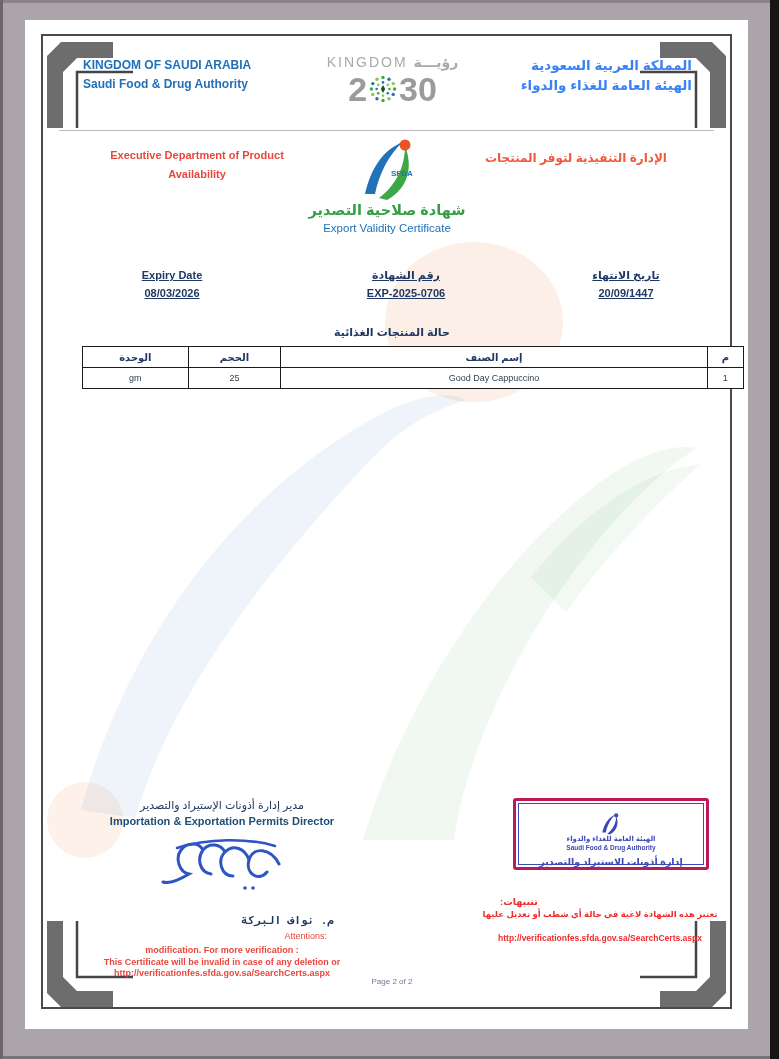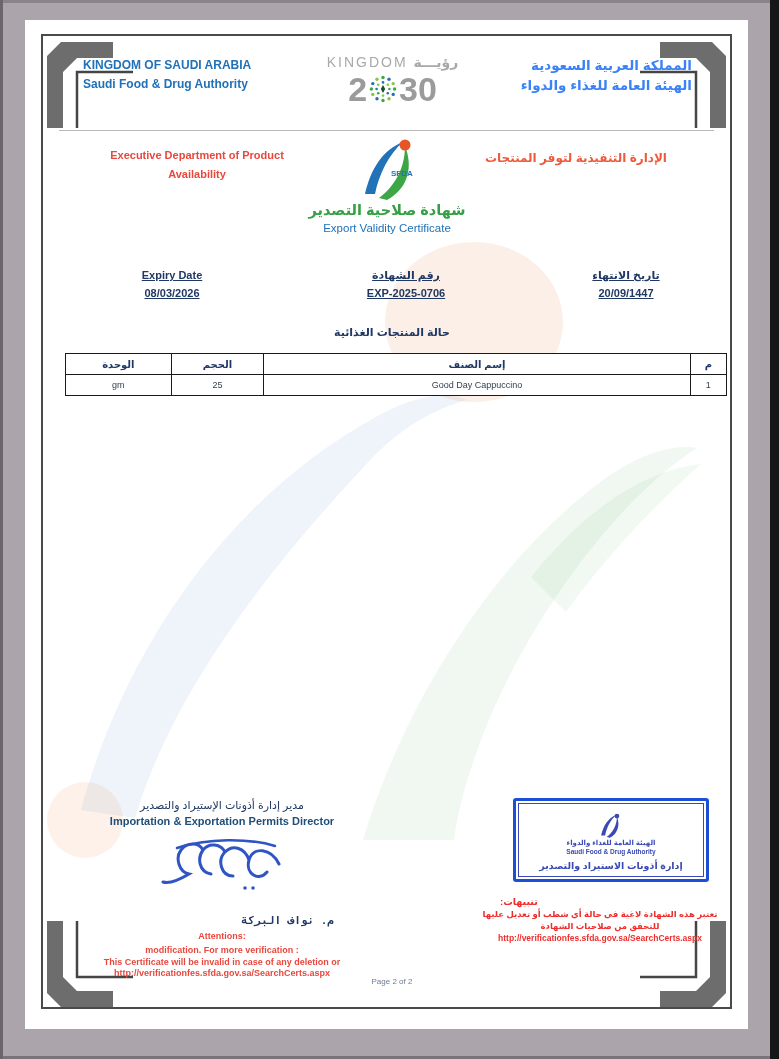--- a/index.html
+++ b/index.html
@@ -30,32 +30,32 @@
   .dept-right{right:52px;top:131px;width:240px;text-align:center;color:#ef5a3c;font-weight:bold;font-size:12px;direction:rtl;}
   .sfda-logo{left:322px;top:118px;width:86px;height:64px;}
   .cert-ar{left:262px;top:182px;width:200px;text-align:center;color:#35A043;font-weight:bold;font-size:14.5px;direction:rtl;}
   .cert-en{left:262px;top:202px;width:200px;text-align:center;color:#2071B8;font-weight:normal;font-size:11.5px;}
   .meta{width:170px;text-align:center;color:#1F3864;font-weight:bold;font-size:11px;line-height:1.65;text-decoration:underline;}
   .meta .ar{direction:rtl;}
   .m1{left:62px;top:246px;}
   .m2{left:296px;top:246px;}
   .m3{left:516px;top:246px;}
   .tbl-caption{left:262px;top:306px;width:210px;text-align:center;color:#1F3864;font-size:11px;font-weight:600;direction:rtl;}
-  table.products{position:absolute;left:40px;top:326px;width:662px;border-collapse:collapse;table-layout:fixed;background:#fff;margin-top:7px;}
+  table.products{position:absolute;left:57px;top:326px;width:662px;border-collapse:collapse;table-layout:fixed;background:#fff;}
   table.products th,table.products td{border:1.6px solid #1a1a1a;text-align:center;padding:2px 2px;}
   table.products th{color:#1F3864;font-weight:bold;font-size:10px;height:16px;}
   table.products td{color:#33424f;font-size:9px;height:16px;}
   .sig-title-ar{left:72px;top:779px;width:250px;text-align:center;color:#1F3864;font-size:11px;direction:rtl;}
   .sig-title-en{left:62px;top:795px;width:270px;text-align:center;color:#1F4E79;font-weight:bold;font-size:11px;}
   .sig-mark{left:132px;top:818px;width:130px;height:62px;}
   .sig-name{left:99px;top:894px;width:210px;text-align:right;color:#1F3864;font-weight:bold;font-size:11px;direction:rtl;font-family:Liberation Mono, monospace;}
-  .att-h{left:92px;top:911px;width:210px;text-align:center;color:#e9473d;font-weight:bold;font-size:9px;}
+  .att-h{left:92px;top:911px;width:210px;text-align:right;color:#e9473d;font-weight:normal;font-size:9px;}
   .att-s{left:17px;top:924px;width:360px;text-align:center;color:#e9473d;font-weight:bold;font-size:9px;line-height:1.35;}
   .att-u{left:17px;top:948px;width:360px;text-align:center;color:#e9473d;font-weight:bold;font-size:9px;}
-  .stamp{left:488px;top:778px;width:196px;height:84px;border:3px solid #1d4ed8;border-radius:3px;
+  .stamp{left:488px;top:778px;width:196px;height:72px;border:3px solid #be185d;border-radius:3px;
          box-shadow:inset 0 0 0 2px #fff,inset 0 0 0 3px #3a49b5;
          display:flex;flex-direction:column;align-items:center;justify-content:flex-start;padding-top:12px;box-sizing:border-box;}
   .stamp .st-org{color:#3a49b5;font-size:7px;font-weight:bold;line-height:1.25;text-align:center;direction:rtl;filter:blur(.2px);}
   .stamp .st-org-en{color:#3a49b5;font-size:6.5px;font-weight:bold;text-align:center;filter:blur(.2px);direction:ltr;}
   .stamp .st-dept{color:#3a49b5;font-size:9.5px;font-weight:bold;margin-top:5px;direction:rtl;filter:blur(.2px);}
   .tnb-h{left:475px;top:876px;width:200px;text-align:left;color:#ef2d2d;font-weight:bold;font-size:9.5px;direction:rtl;}
   .tnb-s{left:430px;top:889px;width:290px;text-align:center;color:#ef2d2d;font-size:8.5px;line-height:1.4;direction:rtl;font-weight:bold;}
   .tnb-u{left:430px;top:913px;width:290px;text-align:center;color:#ef2d2d;font-weight:bold;font-size:8.5px;direction:ltr;}
   .page-num{left:312px;top:957px;width:110px;text-align:center;color:#6b7a94;font-size:8px;}
 </style>
@@ -220,21 +220,20 @@
           <circle cx="58" cy="7" r="6" fill="#3a49b5"></circle>
         </svg>
         <div class="st-org">الهيئة العامة للغذاء والدواء</div>
         <div class="st-org-en">Saudi Food &amp; Drug Authority</div>
         <div class="st-dept">إدارة أذونات الاستيراد والتصدير</div>
       </div>
 
       <div class="abs tnb-h">تنبيهات:</div>
       <div class="abs tnb-s">
         <div>تعتبر هذه الشهادة لاغية في حالة أي شطب أو تعديل عليها</div>
-        <div>للتحقق من صلاحيات الشهادة</div>
       </div>
       <div class="abs tnb-u">http://verificationfes.sfda.gov.sa/SearchCerts.aspx</div>
 
       <div class="abs page-num">Page 2 of 2</div>
 
     </div>
   </div>
 </div>
 
 </body></html>

